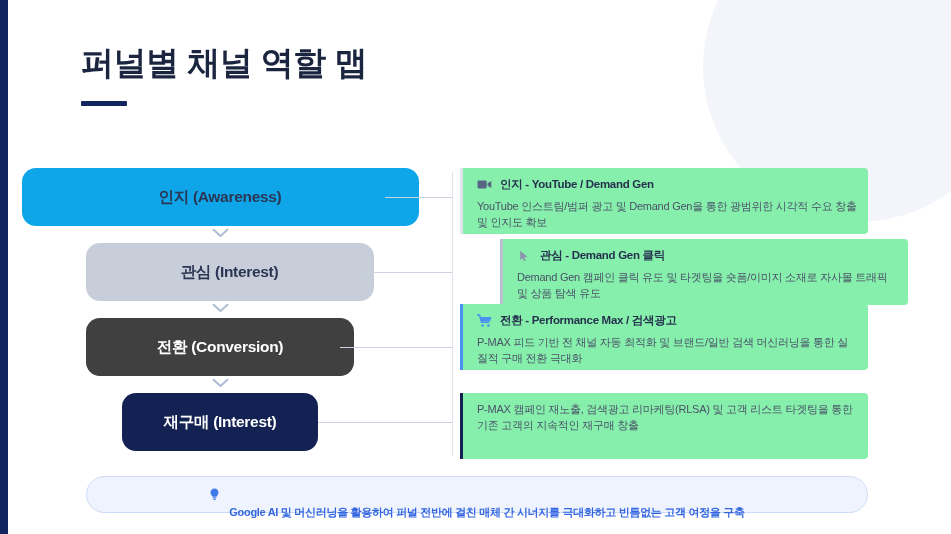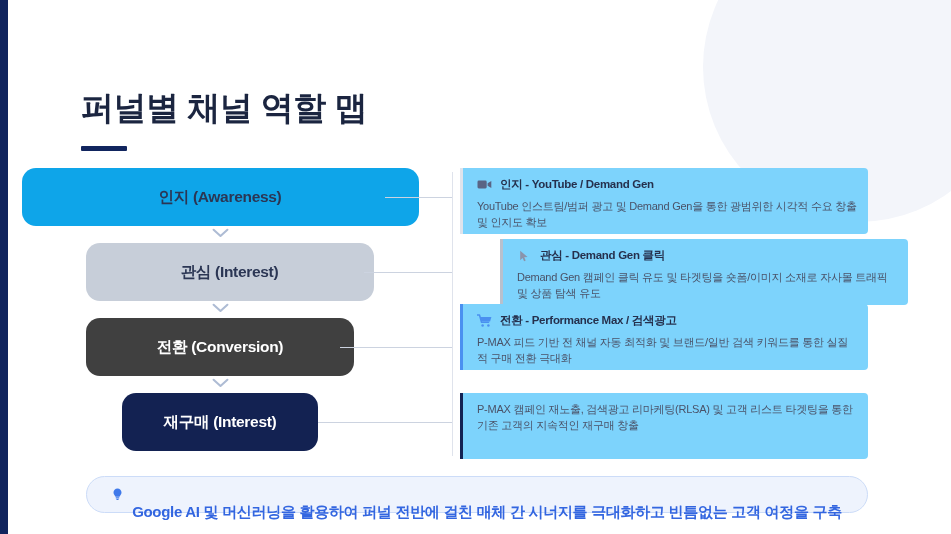--- a/index.html
+++ b/index.html
@@ -42,21 +42,20 @@
     width: 951px;
     height: 534px;
     z-index: 2;
   }
 
   
   .header {
     position: absolute;
     left: 81px;
     top: 42px;
-    margin-top: 45px;
   }
   .page-title {
     font-size: 33px;
     font-weight: bold;
     color: #1b2540;
     letter-spacing: -0.5px;
     line-height: 1.25;
     white-space: nowrap;
   }
   .title-underline {
@@ -138,21 +137,21 @@
     left: 460px;
     top: 0;
     width: 408px;
   }
 
   .card {
     position: absolute;
     left: 0;
     width: 408px;
     height: 66px;
-    background: #7dd3fc;
+    background: #86efac;
     border-left: 3px solid #d8dde8;
     border-radius: 0 4px 4px 0;
     padding: 9px 10px 0 14px;
   }
 
   .card-head {
     display: flex;
     align-items: center;
     gap: 8px;
     margin-bottom: 7px;
@@ -194,21 +193,21 @@
     border: 1px solid #ccdcf8;
     border-radius: 19px;
     display: flex;
     align-items: center;
     justify-content: center;
     gap: 9px;
   }
   .banner-icon { display: flex; align-items: center; }
   .banner-icon svg { display: block; }
   .banner-text {
-    font-size: 15px;
+    font-size: 11px;
     font-weight: bold;
     color: #3366e0;
     letter-spacing: -0.3px;
     white-space: nowrap;
     margin-top: 36px;
   }
 </style>
 </head>
 <body>
 
@@ -297,21 +296,21 @@
             <span class="card-icon">
               <svg width="15" height="14" viewBox="0 0 15 14">
                 <path d="M0.4 1.0 h2.1 l2.0 7.3 h7.0" fill="none" stroke="#4a90f0" stroke-width="1.5" stroke-linecap="round" stroke-linejoin="round"></path>
                 <path d="M3.1 3.1 H14.4 L13.1 7.6 H4.3 Z" fill="#4a90f0"></path>
                 <circle cx="5.6" cy="11.6" r="1.25" fill="#4a90f0"></circle>
                 <circle cx="11.4" cy="11.6" r="1.25" fill="#4a90f0"></circle>
               </svg>
             </span>
             <span class="card-title">전환 - Performance Max / 검색광고</span>
           </div>
-          <div class="card-desc">P-MAX 피드 기반 전 채널 자동 최적화 및 브랜드/일반 검색 키워드를 통한 실질적 구매 전환 극대화</div>
+          <div class="card-desc">P-MAX 피드 기반 전 채널 자동 최적화 및 브랜드/일반 검색 머신러닝을 통한 실질적 구매 전환 극대화</div>
         </div>
         <div class="card" style="top: 225px; border-left-color: rgb(19, 34, 82);">
           <div class="card-desc">P-MAX 캠페인 재노출, 검색광고 리마케팅(RLSA) 및 고객 리스트 타겟팅을 통한 기존 고객의 지속적인 재구매 창출</div>
         </div>
       </div>
 
   </div>
 
   <div class="banner">
     <span class="banner-icon">

